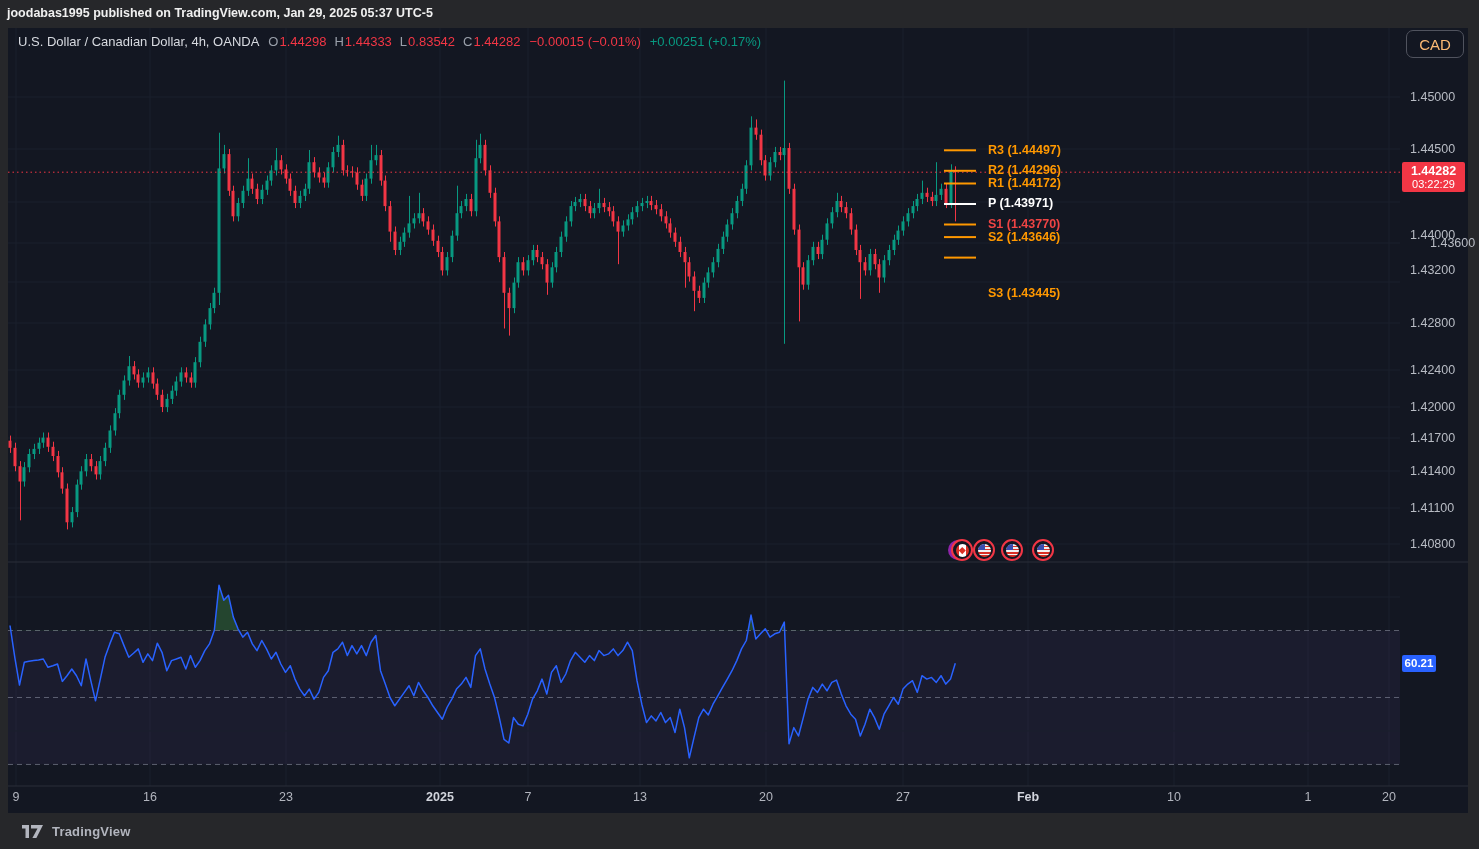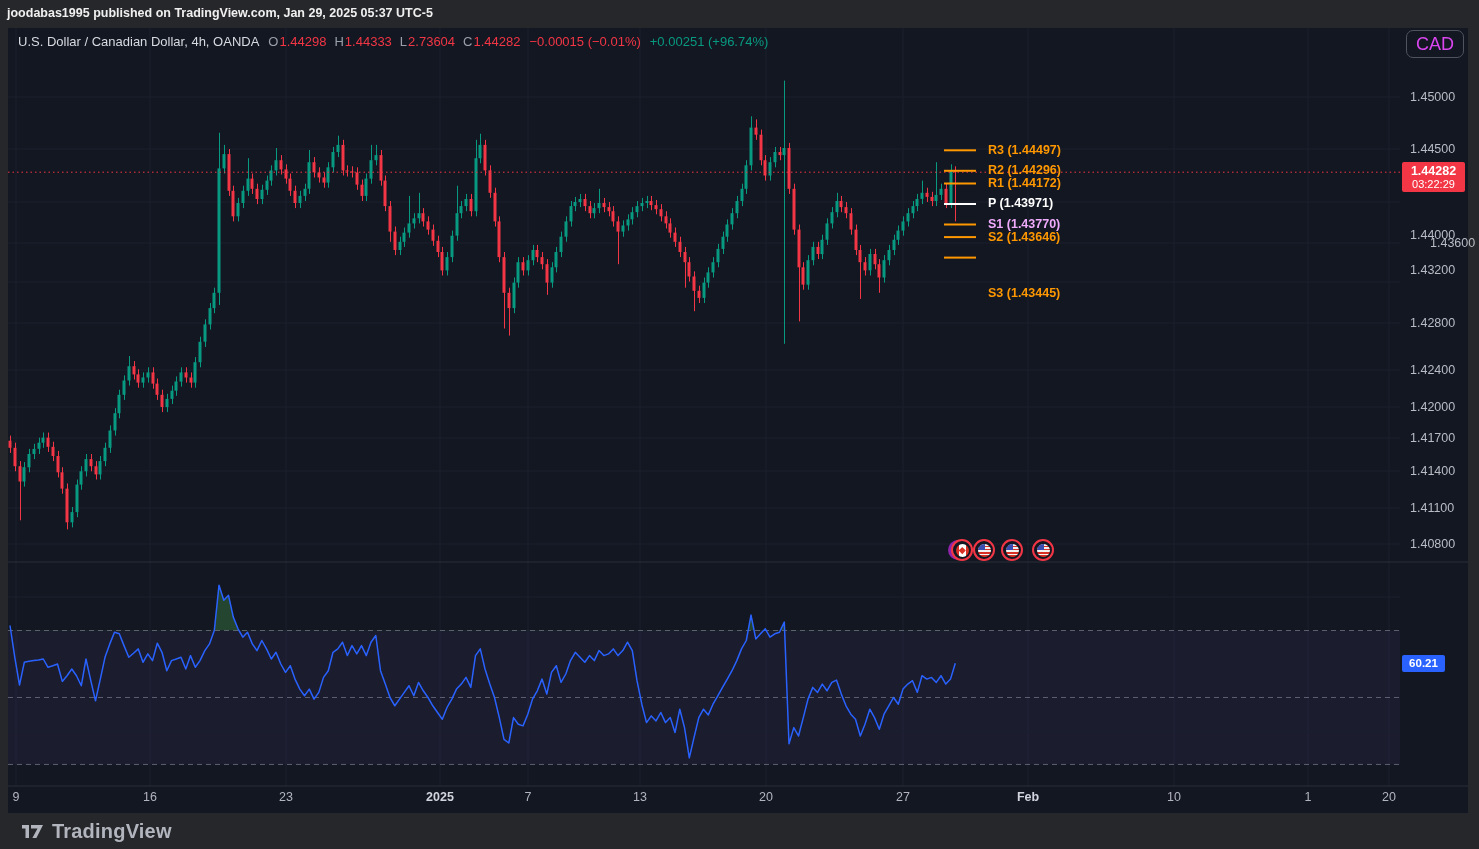--- a/index.html
+++ b/index.html
@@ -15,47 +15,47 @@
   #chart-svg{position:absolute;left:0;top:0;width:1479px;height:849px;z-index:2;}
   .legend{position:absolute;left:18px;top:34px;z-index:3;display:flex;gap:9px;align-items:baseline;font-size:13px;white-space:nowrap;}
   .lg-title{color:#d7dae0;}
   #ohlc{display:flex;gap:8px;}
   #ohlc .pair{display:inline-flex;gap:1px;}
   #ohlc .k{color:#9aa0aa;}
   #ohlc .v{color:#f23645;}
   .chg.red{color:#f23645;}
   .chg.teal{color:#089981;}
   .cad-btn{position:absolute;left:1406px;top:30px;width:58px;height:28px;z-index:3;
-    background:transparent;border:1px solid #50535e;border-radius:7px;color:#d946ef;
-    font-size:18px;font-family:"Liberation Sans",sans-serif;cursor:pointer;}
+    background:transparent;border:1px solid #50535e;border-radius:7px;color:#fdba74;
+    font-size:15px;font-family:"Liberation Sans",sans-serif;cursor:pointer;}
   #price-axis,#rsi-axis{position:absolute;left:1400px;top:28px;width:68px;height:758px;z-index:3;}
   .ptick{position:absolute;left:10px;height:16px;line-height:16px;font-size:12.5px;color:#b8bcc4;}
   #time-axis{position:absolute;left:8px;top:786px;width:1392px;height:26px;z-index:3;}
   .ttick{position:absolute;top:4px;width:60px;text-align:center;font-size:12.5px;color:#b2b5be;}
   .ttick.bold{font-weight:700;color:#d1d4dc;}
   #pivot-labels{position:absolute;left:0;top:0;z-index:3;}
   .pivlab{position:absolute;left:988px;height:17px;line-height:17px;font-size:12.5px;font-weight:700;white-space:nowrap;}
   .price-badge{position:absolute;left:1402px;width:63px;height:30px;z-index:4;background:#f23645;border-radius:2px;
     display:flex;flex-direction:column;align-items:center;justify-content:center;color:#fff;}
   .price-badge .pv{font-size:12.5px;font-weight:700;line-height:14px;}
   .price-badge .cd{font-size:11px;line-height:12px;}
-  .rsi-badge{position:absolute;left:1402px;width:43px;height:17px;z-index:4;background:#2962ff;border-radius:2px;
+  .rsi-badge{position:absolute;left:1402px;width:34px;height:17px;z-index:4;background:#2962ff;border-radius:2px;
     color:#fff;font-size:11.5px;font-weight:700;text-align:center;line-height:17px;}
   .flags{position:absolute;left:0;top:0;z-index:3;}
   .flag{position:absolute;top:539px;width:22px;height:22px;border-radius:50%;border:2px solid #f23645;
     box-sizing:border-box;background:#131722;display:flex;align-items:center;justify-content:center;}
   .flag.halo{box-shadow:-4px 0 0 -1px #8e24aa;}
   .inn{width:13px;height:13px;border-radius:50%;overflow:hidden;position:relative;}
   .inn.us{background:repeating-linear-gradient(180deg,#f2f2f2 0 1.6px,#d93025 1.6px 3.2px);}
   .inn.us::before{content:"";position:absolute;left:0;top:0;width:7px;height:6px;background:#3a4db0;}
   .inn.ca{background:linear-gradient(90deg,#d93025 0 3px,#ffffff 3px 10px,#d93025 10px 13px);}
   .inn.ca::before{content:"";position:absolute;left:4.5px;top:4px;width:4.5px;height:4.5px;background:#d93025;transform:rotate(45deg);}
   .footer{position:absolute;left:0;top:813px;width:1479px;height:36px;background:#26272a;z-index:3;
     display:flex;align-items:center;gap:8px;padding-left:22px;box-sizing:border-box;}
-  .tv-text{color:#b2b5be;font-size:20px;font-weight:700;letter-spacing:0.2px;}
+  .tv-text{color:#b2b5be;font-size:13px;font-weight:700;letter-spacing:0.2px;}
   .tv-logo{display:inline-flex;align-items:center;}
 </style>
 </head>
 <body>
 
 <div class="stage">
   <div class="header">
     <span>joodabas1995 published on TradingView.com, Jan 29, 2025 05:37 UTC-5</span>
   </div>
 
@@ -515,39 +515,39 @@
         <span class="pair">
           <span class="k">O</span>
           <span class="v">1.44298</span>
         </span>
         <span class="pair">
           <span class="k">H</span>
           <span class="v">1.44333</span>
         </span>
         <span class="pair">
           <span class="k">L</span>
-          <span class="v">2.73604</span>
+          <span class="v">0.83542</span>
         </span>
         <span class="pair">
           <span class="k">C</span>
           <span class="v">1.44282</span>
         </span>
       </span>
     <span class="chg red">−0.00015 (−0.01%)</span>
-    <span class="chg teal">+0.00251 (+96.74%)</span>
+    <span class="chg teal">+0.00251 (+0.17%)</span>
   </div>
 
   <button class="cad-btn">CAD</button>
 
   <div id="pivot-labels">
       <div class="pivlab" style="top: 141.806px; color: rgb(255, 152, 0);">R3 (1.44497)</div>
       <div class="pivlab" style="top: 162.308px; color: rgb(255, 152, 0);">R2 (1.44296)</div>
       <div class="pivlab" style="top: 174.956px; color: rgb(255, 152, 0);">R1 (1.44172)</div>
       <div class="pivlab" style="top: 195.458px; color: rgb(255, 255, 255);">P (1.43971)</div>
-      <div class="pivlab" style="top: 215.96px; color: #f0abfc;">S1 (1.43770)</div>
+      <div class="pivlab" style="top: 215.96px; color: #ef4444;">S1 (1.43770)</div>
       <div class="pivlab" style="top: 228.608px; color: rgb(255, 152, 0);">S2 (1.43646)</div>
       <div class="pivlab" style="top: 249.11px; color: rgb(255, 152, 0); margin-top: 36px;">S3 (1.43445)</div>
     </div>
   <div id="price-axis">
       <div class="ptick" style="top: 61px;">1.45000</div>
       <div class="ptick" style="top: 113px;">1.44500</div>
       <div class="ptick" style="top: 166px; margin-top: 33px;">1.44000</div>
       <div class="ptick" style="top: 207px; margin-left: 20px;">1.43600</div>
       <div class="ptick" style="top: 234px;">1.43200</div>
       <div class="ptick" style="top: 287px;">1.42800</div>

